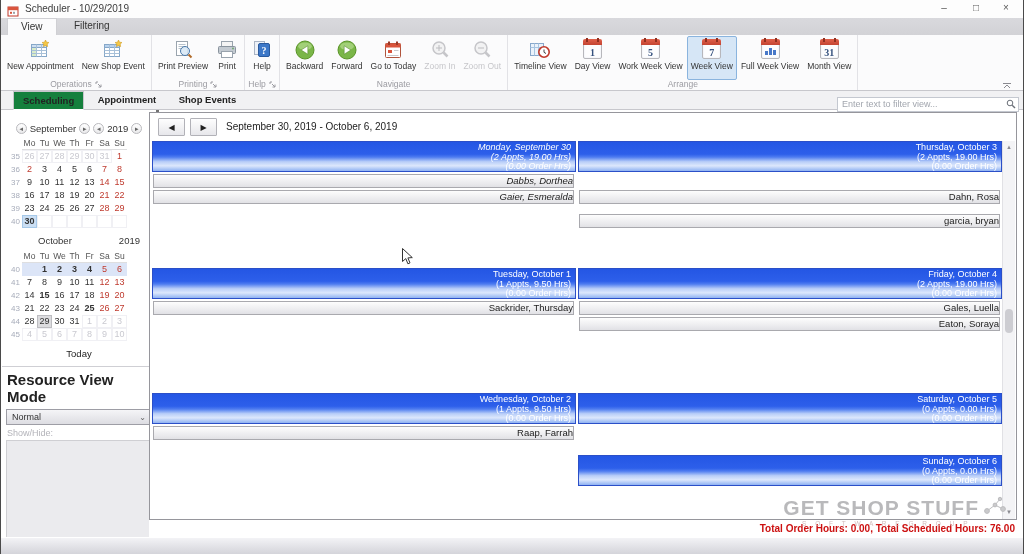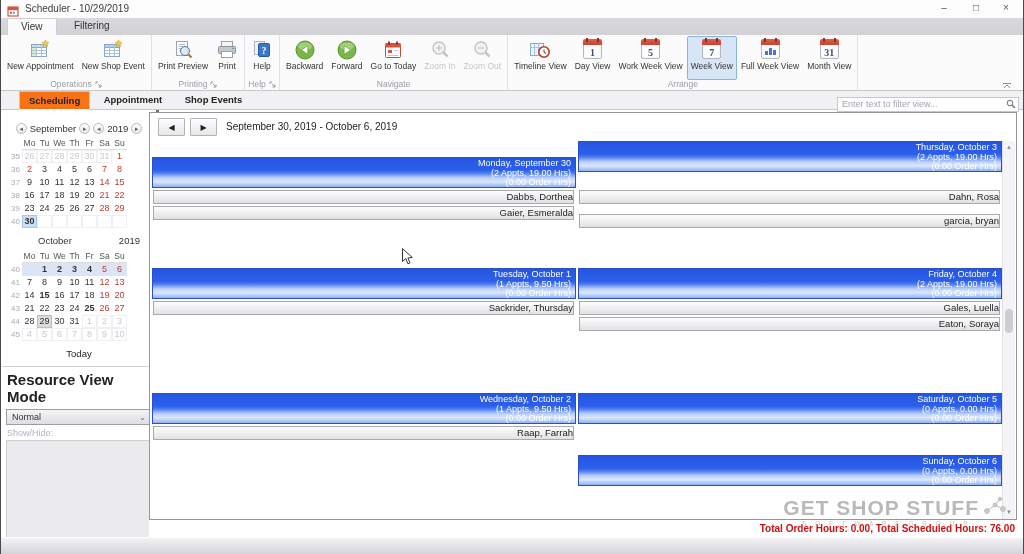--- a/index.html
+++ b/index.html
@@ -38,21 +38,21 @@
   .calband:before,.calband:after { content:""; position:absolute; top:-1px; width:2px; height:4px; background:#8f2f20; }
   .calband:before{ left:3px; } .calband:after{ right:3px; }
   .calnum { position:absolute; left:0; right:0; top:4px; bottom:0; text-align:center; font-family:"Liberation Serif", serif; font-size:10px; font-weight:bold; color:#35517e; line-height:15px; }
   .calbars { position:absolute; left:3px; bottom:3px; }
   .calbars i { display:inline-block; width:3px; margin-right:1px; background:#4878c8; vertical-align:bottom; }
   .calbars i:nth-child(1){height:4px;} .calbars i:nth-child(2){height:7px;} .calbars i:nth-child(3){height:5px;}
 
   
   #subtabs { position:absolute; top:91px; left:0; right:0; height:19px; background:#f1f1f3; border-bottom:1px solid #c7c7cc; }
   .stab { display:inline-block; padding:0 9px; font-size:9.5px; font-weight:bold; color:#222; line-height:18px; vertical-align:top; }
-  .stab.active { background:#f97316; border:1px solid #c7c7cc; border-bottom:1px solid #fff; height:19px; margin-left:18px; }
+  .stab.active { background:#15803d; border:1px solid #c7c7cc; border-bottom:1px solid #fff; height:19px; margin-left:12px; }
   #filterwrap { position:absolute; right:4px; top:2px; width:182px; height:15px; }
   #filterwrap input { width:100%; height:15px; border:1px solid #c4c8d0; font-size:9px; padding:0 16px 0 4px; color:#333; font-family:"Liberation Sans",sans-serif; }
   #filterwrap input::placeholder { color:#a2a6ae; }
   #filter-mag { position:absolute; right:3px; top:2px; }
 
   
   #sidebar { position:absolute; left:1px; top:110px; width:157px; height:427px; background:#fff; border-right:3px solid #737373; }
   .cal-head { display:flex; align-items:center; justify-content:center; gap:3px; height:13px; margin-top:12px; font-size:9.5px; color:#333; }
   .navc { width:11px; height:11px; border-radius:50%; border:1px solid #b9b9bd; background:linear-gradient(#fff,#e9e9eb); font-size:7px; line-height:9px; text-align:center; color:#666; }
   .cal-head2 { display:flex; justify-content:space-between; padding:0 16px 0 36px; height:13px; margin-top:7px; font-size:9.5px; color:#333; }
@@ -527,21 +527,21 @@
     <div id="listbox"></div>
   </div>
 
   <div id="mainpanel">
     <div id="rangebar">
       <span class="navbtn" id="nav-back">◀</span>
       <span class="navbtn" id="nav-fwd">▶</span>
       <span id="rangelabel">September 30, 2019 - October 6, 2019</span>
     </div>
     <div id="grid">
-        <div class="daycell" style="left: 0px; top: 16px;">
+        <div class="daycell" style="left: 0px; top: 0px; font-style: italic;">
           <div class="dayheader">
             <div>Monday, September 30</div>
             <div>(2 Appts, 19.00 Hrs)</div>
             <div>(0.00 Order Hrs)</div>
           </div>
           <div class="appt" style="top: 33px;">Dabbs, Dorthea</div>
           <div class="appt" style="top: 49px;">Gaier, Esmeralda</div>
         </div>
         <div class="daycell" style="left: 0px; top: 127px;">
           <div class="dayheader">

